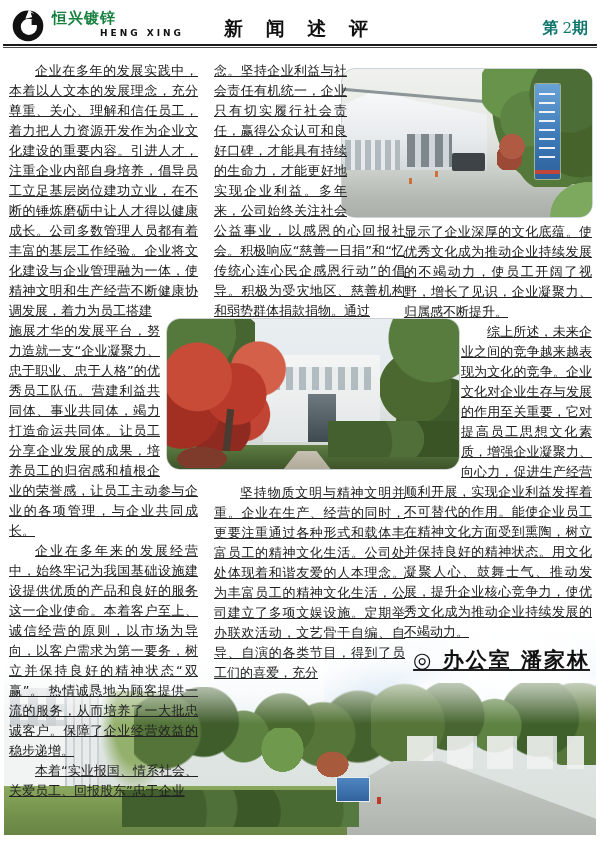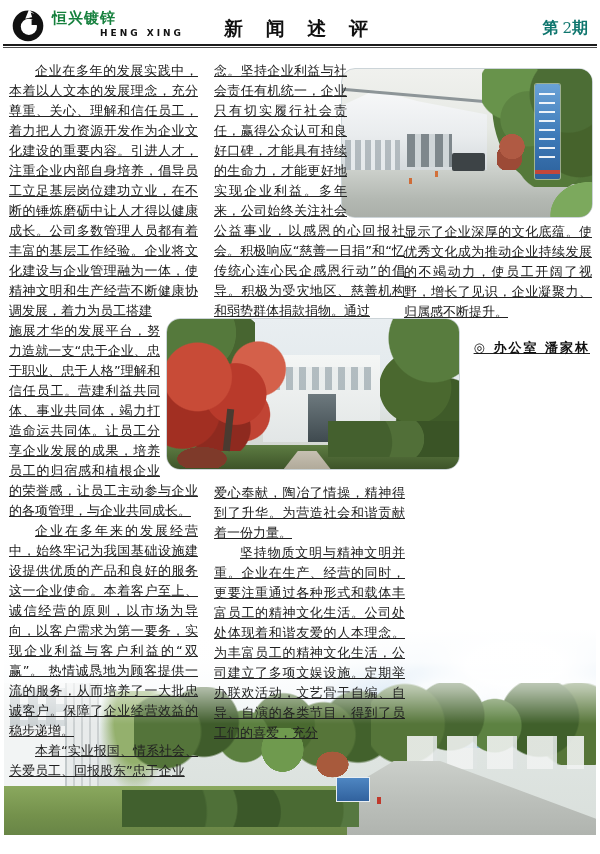--- a/index.html
+++ b/index.html
@@ -24,21 +24,21 @@
        word-break:break-all;color:#212121;text-decoration:underline;}
   .col p{margin:0;}
   .col p.indent{text-indent:2em;}
   .col1{left:9px;top:61px;width:189px;}
   .col2{left:202px;top:61px;width:191px;margin-left:12px;}
   .col3{left:404px;top:222px;width:188px;}
   .c1-float{float:right;width:32px;height:148px;margin:2px 0 4px 6px;}
   .c2-float{float:right;width:53px;height:153px;margin:0 0 6px 5px;}
   .c2-spacer{height:162px;}
   .c3-float{float:left;width:50px;height:146px;margin:2px 7px 4px 0;}
-  .byline{margin-top:16px;text-align:right;font-weight:bold;font-size:13px;
+  .byline{margin-top:8px;text-align:right;font-weight:bold;font-size:21px;
           letter-spacing:2px;color:#111;padding-right:2px;}
 
   
   .photo{position:absolute;overflow:hidden;z-index:1;}
   .photo .ly{position:absolute;}
   .photo1{left:341px;top:68px;width:250px;height:148px;border-radius:14px;
           border:1px solid #ccd4d8;background:linear-gradient(180deg,#f0f1ee 0%,#e6e9e4 40%,#d8dcd6 58%,#c6cbc6 70%,#bfc4bf 100%);}
   .p1-building{left:-2%;top:14%;width:60%;height:56%;
           background:linear-gradient(180deg,#f7f8f9 0%,#e9ecee 55%,#d3d8db 100%);
           clip-path:polygon(0 22%,26% 0%,54% 14%,100% 30%,100% 100%,0 100%);}
@@ -235,32 +235,32 @@
     <div class="ly p3-lawn"></div>
     <div class="ly p3-shrubs"></div>
     <div class="ly p3-sign"></div>
     <div class="ly p3-hydrant"></div>
     <div class="ly p3-fade"></div>
   </div>
 
   <div class="col col1">
     <p class="indent">企业在多年的发展实践中，本着以人文本的发展理念，充分尊重、关心、理解和信任员工，着力把人力资源开发作为企业文化建设的重要内容。引进人才，注重企业内部自身培养，倡导员工立足基层岗位建功立业，在不断的锤炼磨砺中让人才得以健康成长。公司多数管理人员都有着丰富的基层工作经验。企业将文化建设与企业管理融为一体，使精神文明和生产经营不断健康协调发展，着力为员工搭建</p>
     <div class="c1-float"></div>
-    <p>施展才华的发展平台，努力造就一支“忠于企业、忠于职业、忠于人格”理解和信任员工。营建利益共同体、事业共同体，竭力打造命运共同体。让员工分享企业发展的成果，培养员工的归宿感和植根企业的荣誉感，让员工主动参与企业的各项管理，与企业共同成长。</p>
-    <p class="indent">企业在多年来的发展经营中，始终牢记为我国基础设施建设提供优质的产品和良好的服务这一企业使命。本着客户至上、诚信经营的原则，以市场为导向，以客户需求为第一要务，实现企业利益与客户利益的“双赢”。 热情诚恳地为顾客提供一流的服务，从而培养了一大批忠诚客户。保障了企业经营效益的稳步递增。</p>
+    <p>施展才华的发展平台，努力造就一支“企业凝聚力、忠于职业、忠于人格”的优秀员工队伍。营建利益共同体、事业共同体，竭力打造命运共同体。让员工分享企业发展的成果，培养员工的归宿感和植根企业的荣誉感，让员工主动参与企业的各项管理，与企业共同成长。</p>
+    <p class="indent">企业在多年来的发展经营中，始终牢记为我国基础设施建设提供优质的产品和良好的服务这一企业使命。本着客户至上、诚信经营的原则，以市场为导向，以客户需求为第一要务，树立并保持良好的精神状态“双赢”。 热情诚恳地为顾客提供一流的服务，从而培养了一大批忠诚客户。保障了企业经营效益的稳步递增。</p>
     <p class="indent">本着“实业报国、情系社会、关爱员工、回报股东”忠于企业</p>
   </div>
 
   <div class="col col2">
     <div class="c2-float"></div>
     <p>念。坚持企业利益与社会责任有机统一，企业只有切实履行社会责任，赢得公众认可和良好口碑，才能具有持续的生命力，才能更好地实现企业利益。多年来，公司始终关注社会公益事业，以感恩的心回报社会。积极响应“慈善一日捐”和“忆传统心连心民企感恩行动”的倡导。积极为受灾地区、慈善机构和弱势群体捐款捐物。通过</p>
     <div class="c2-spacer"></div>
-    <p>爱心奉献，陶冶了情操，精神得到了升华。为营造社会和谐贡献着一份力量。</p>
     <p class="indent">坚持物质文明与精神文明并重。企业在生产、经营的同时，更要注重通过各种形式和载体丰富员工的精神文化生活。公司处处体现着和谐友爱的人本理念。为丰富员工的精神文化生活，公司建立了多项文娱设施。定期举办联欢活动，文艺骨干自编、自导、自演的各类节目，得到了员工们的喜爱，充分</p>
   </div>
 
   <div class="col col3">
     <p>显示了企业深厚的文化底蕴。使优秀文化成为推动企业持续发展的不竭动力，使员工开阔了视野，增长了见识，企业凝聚力、归属感不断提升。</p>
     <div class="c3-float"></div>
+    <p class="indent">综上所述，未来企业之间的竞争越来越表现为文化的竞争。企业文化对企业生存与发展的作用至关重要，它对提高员工思想文化素质，增强企业凝聚力、向心力，促进生产经营顺利开展，实现企业利益发挥着不可替代的作用。能使企业员工在精神文化方面受到熏陶，树立并保持良好的精神状态。用文化凝聚人心、鼓舞士气、推动发展，提升企业核心竞争力，使优秀文化成为推动企业持续发展的不竭动力。</p>
     <div class="byline">◎ 办公室 潘家林</div>
   </div>
 
 </div>
 
 </body></html>

